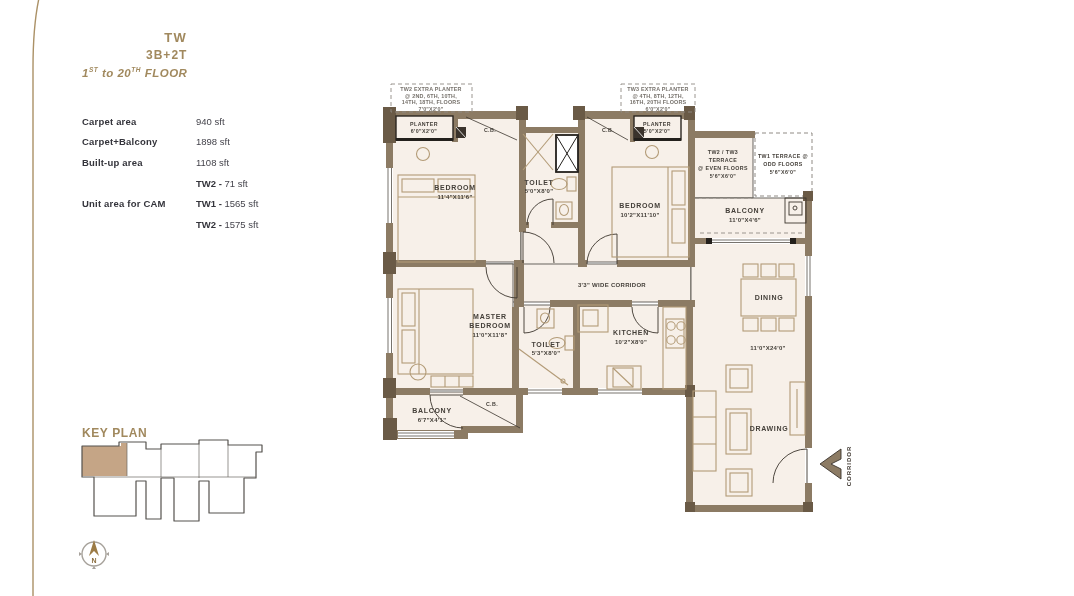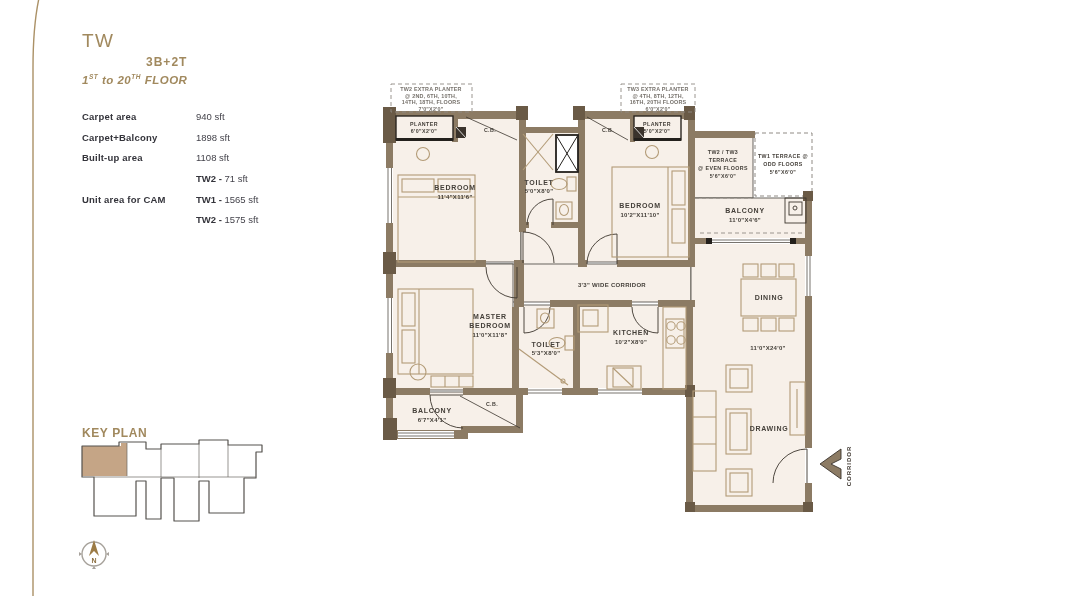--- a/index.html
+++ b/index.html
@@ -1,25 +1,25 @@
 <!DOCTYPE html>
 <html><head>
 <meta charset="utf-8">
 <style>
   html,body{margin:0;padding:0;background:#fff;}
   #page{position:relative;width:1074px;height:596px;background:#ffffff;overflow:hidden;
         font-family:"Liberation Sans",sans-serif;}
   svg{position:absolute;left:0;top:0;}
   .tb{position:absolute;left:82px;top:30px;color:#a1895e;}
-  .tb .tw{font-size:19px;font-weight:normal;letter-spacing:1.5px;}
+  .tb .tw{font-size:13px;font-weight:bold;letter-spacing:1.5px;text-align:right;}
   .tb .cfg{font-size:12px;font-weight:bold;letter-spacing:1px;margin-top:3px;text-align:right;}
   .tb .flr{font-size:11.5px;font-weight:bold;font-style:italic;letter-spacing:.5px;margin-top:4px;}
   .tb sup{font-size:6.5px;}
   .specs{position:absolute;left:82px;top:106px;width:230px;color:#3a3940;}
-  .srow{height:20.7px;font-size:9.5px;display:flex;align-items:center;}
+  .srow{height:20.7px;font-size:9.5px;display:flex;align-items:flex-end;}
   .slabel{width:114px;font-weight:bold;color:#34343b;letter-spacing:.2px;}
   .sbold{font-weight:bold;color:#34343b;}
   .sval{color:#44434b;}
   .keyplan-title{position:absolute;left:82px;top:426px;font-size:12px;font-weight:bold;
                  letter-spacing:.6px;color:#a1895e;}
   
   text{font-family:"Liberation Sans",sans-serif;}
   .t-rm{font-size:7px;font-weight:bold;fill:#45403a;letter-spacing:.7px;text-anchor:middle;}
   .t-dim{font-size:6px;font-weight:bold;fill:#45403a;letter-spacing:.3px;text-anchor:middle;}
   .t-sm{font-size:5.3px;font-weight:bold;fill:#45403a;letter-spacing:.4px;text-anchor:middle;}

